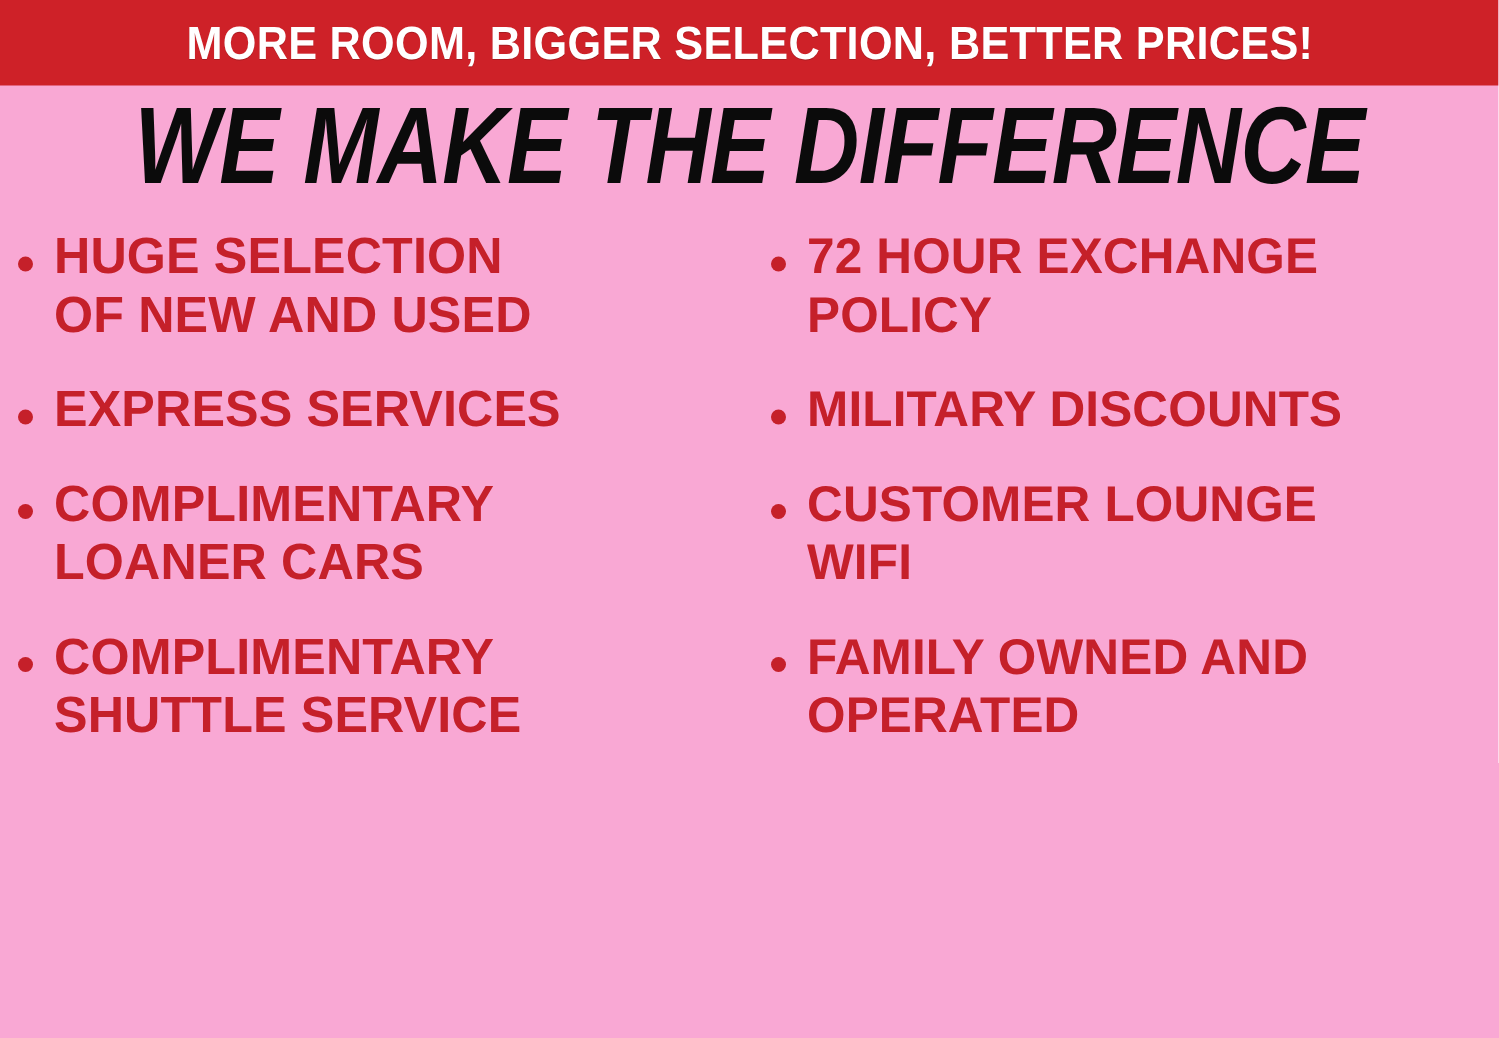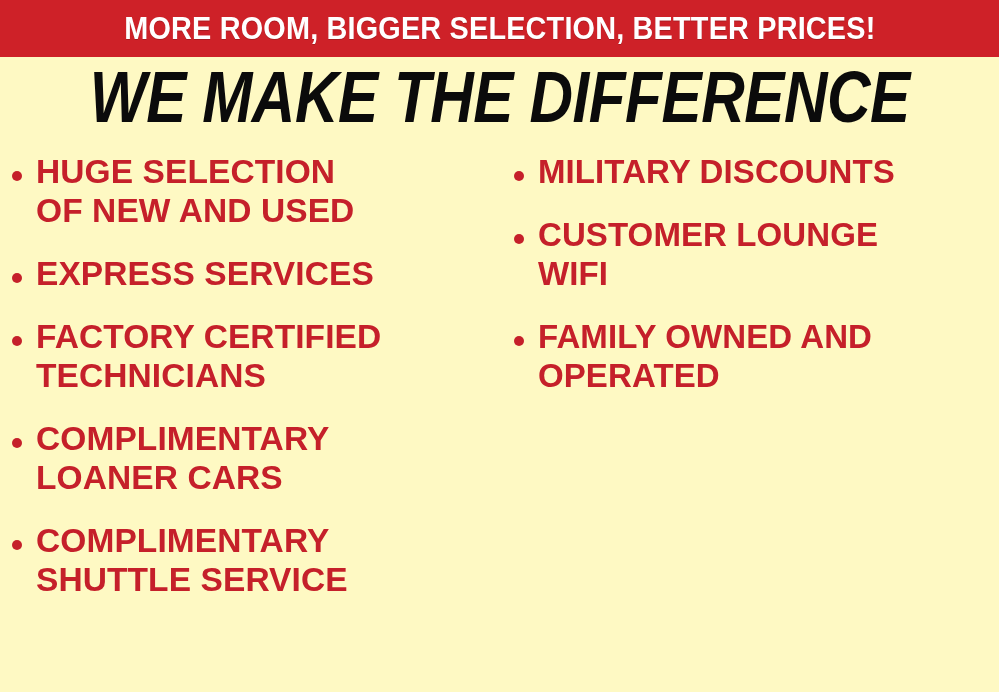--- a/index.html
+++ b/index.html
@@ -12,21 +12,21 @@
     height: 692px;
     overflow: hidden;
     font-family: "Liberation Sans", sans-serif;
     -webkit-font-smoothing: antialiased;
   }
 
   .ad-root {
     position: relative;
     width: 999px;
     height: 692px;
-    background: #fef9c3;
+    background: #f9a8d4;
     text-decoration: underline;
   }
 
   
   .banner {
     position: absolute;
     left: 0;
     top: 0;
     width: 999px;
     height: 57px;
@@ -153,40 +153,40 @@
           <span class="bullet-dot"></span>
           <span class="bullet-text">HUGE SELECTION
 OF NEW AND USED</span>
         </li>
         <li class="bullet-item">
           <span class="bullet-dot"></span>
           <span class="bullet-text">EXPRESS SERVICES</span>
         </li>
         <li class="bullet-item">
           <span class="bullet-dot"></span>
-          <span class="bullet-text">FACTORY CERTIFIED
-TECHNICIANS</span>
-        </li>
-        <li class="bullet-item">
-          <span class="bullet-dot"></span>
           <span class="bullet-text">COMPLIMENTARY
 LOANER CARS</span>
         </li>
         <li class="bullet-item">
           <span class="bullet-dot"></span>
           <span class="bullet-text">COMPLIMENTARY
 SHUTTLE SERVICE</span>
         </li>
       </ul>
     </div>
 
     <div class="col col-right">
       <ul class="bullet-list">
         <li class="bullet-item">
           <span class="bullet-dot"></span>
+          <span class="bullet-text">72 HOUR EXCHANGE
+POLICY</span>
+        </li>
+        <li class="bullet-item">
+          <span class="bullet-dot"></span>
           <span class="bullet-text">MILITARY DISCOUNTS</span>
         </li>
         <li class="bullet-item">
           <span class="bullet-dot"></span>
           <span class="bullet-text">CUSTOMER LOUNGE
 WIFI</span>
         </li>
         <li class="bullet-item">
           <span class="bullet-dot"></span>
           <span class="bullet-text">FAMILY OWNED AND

